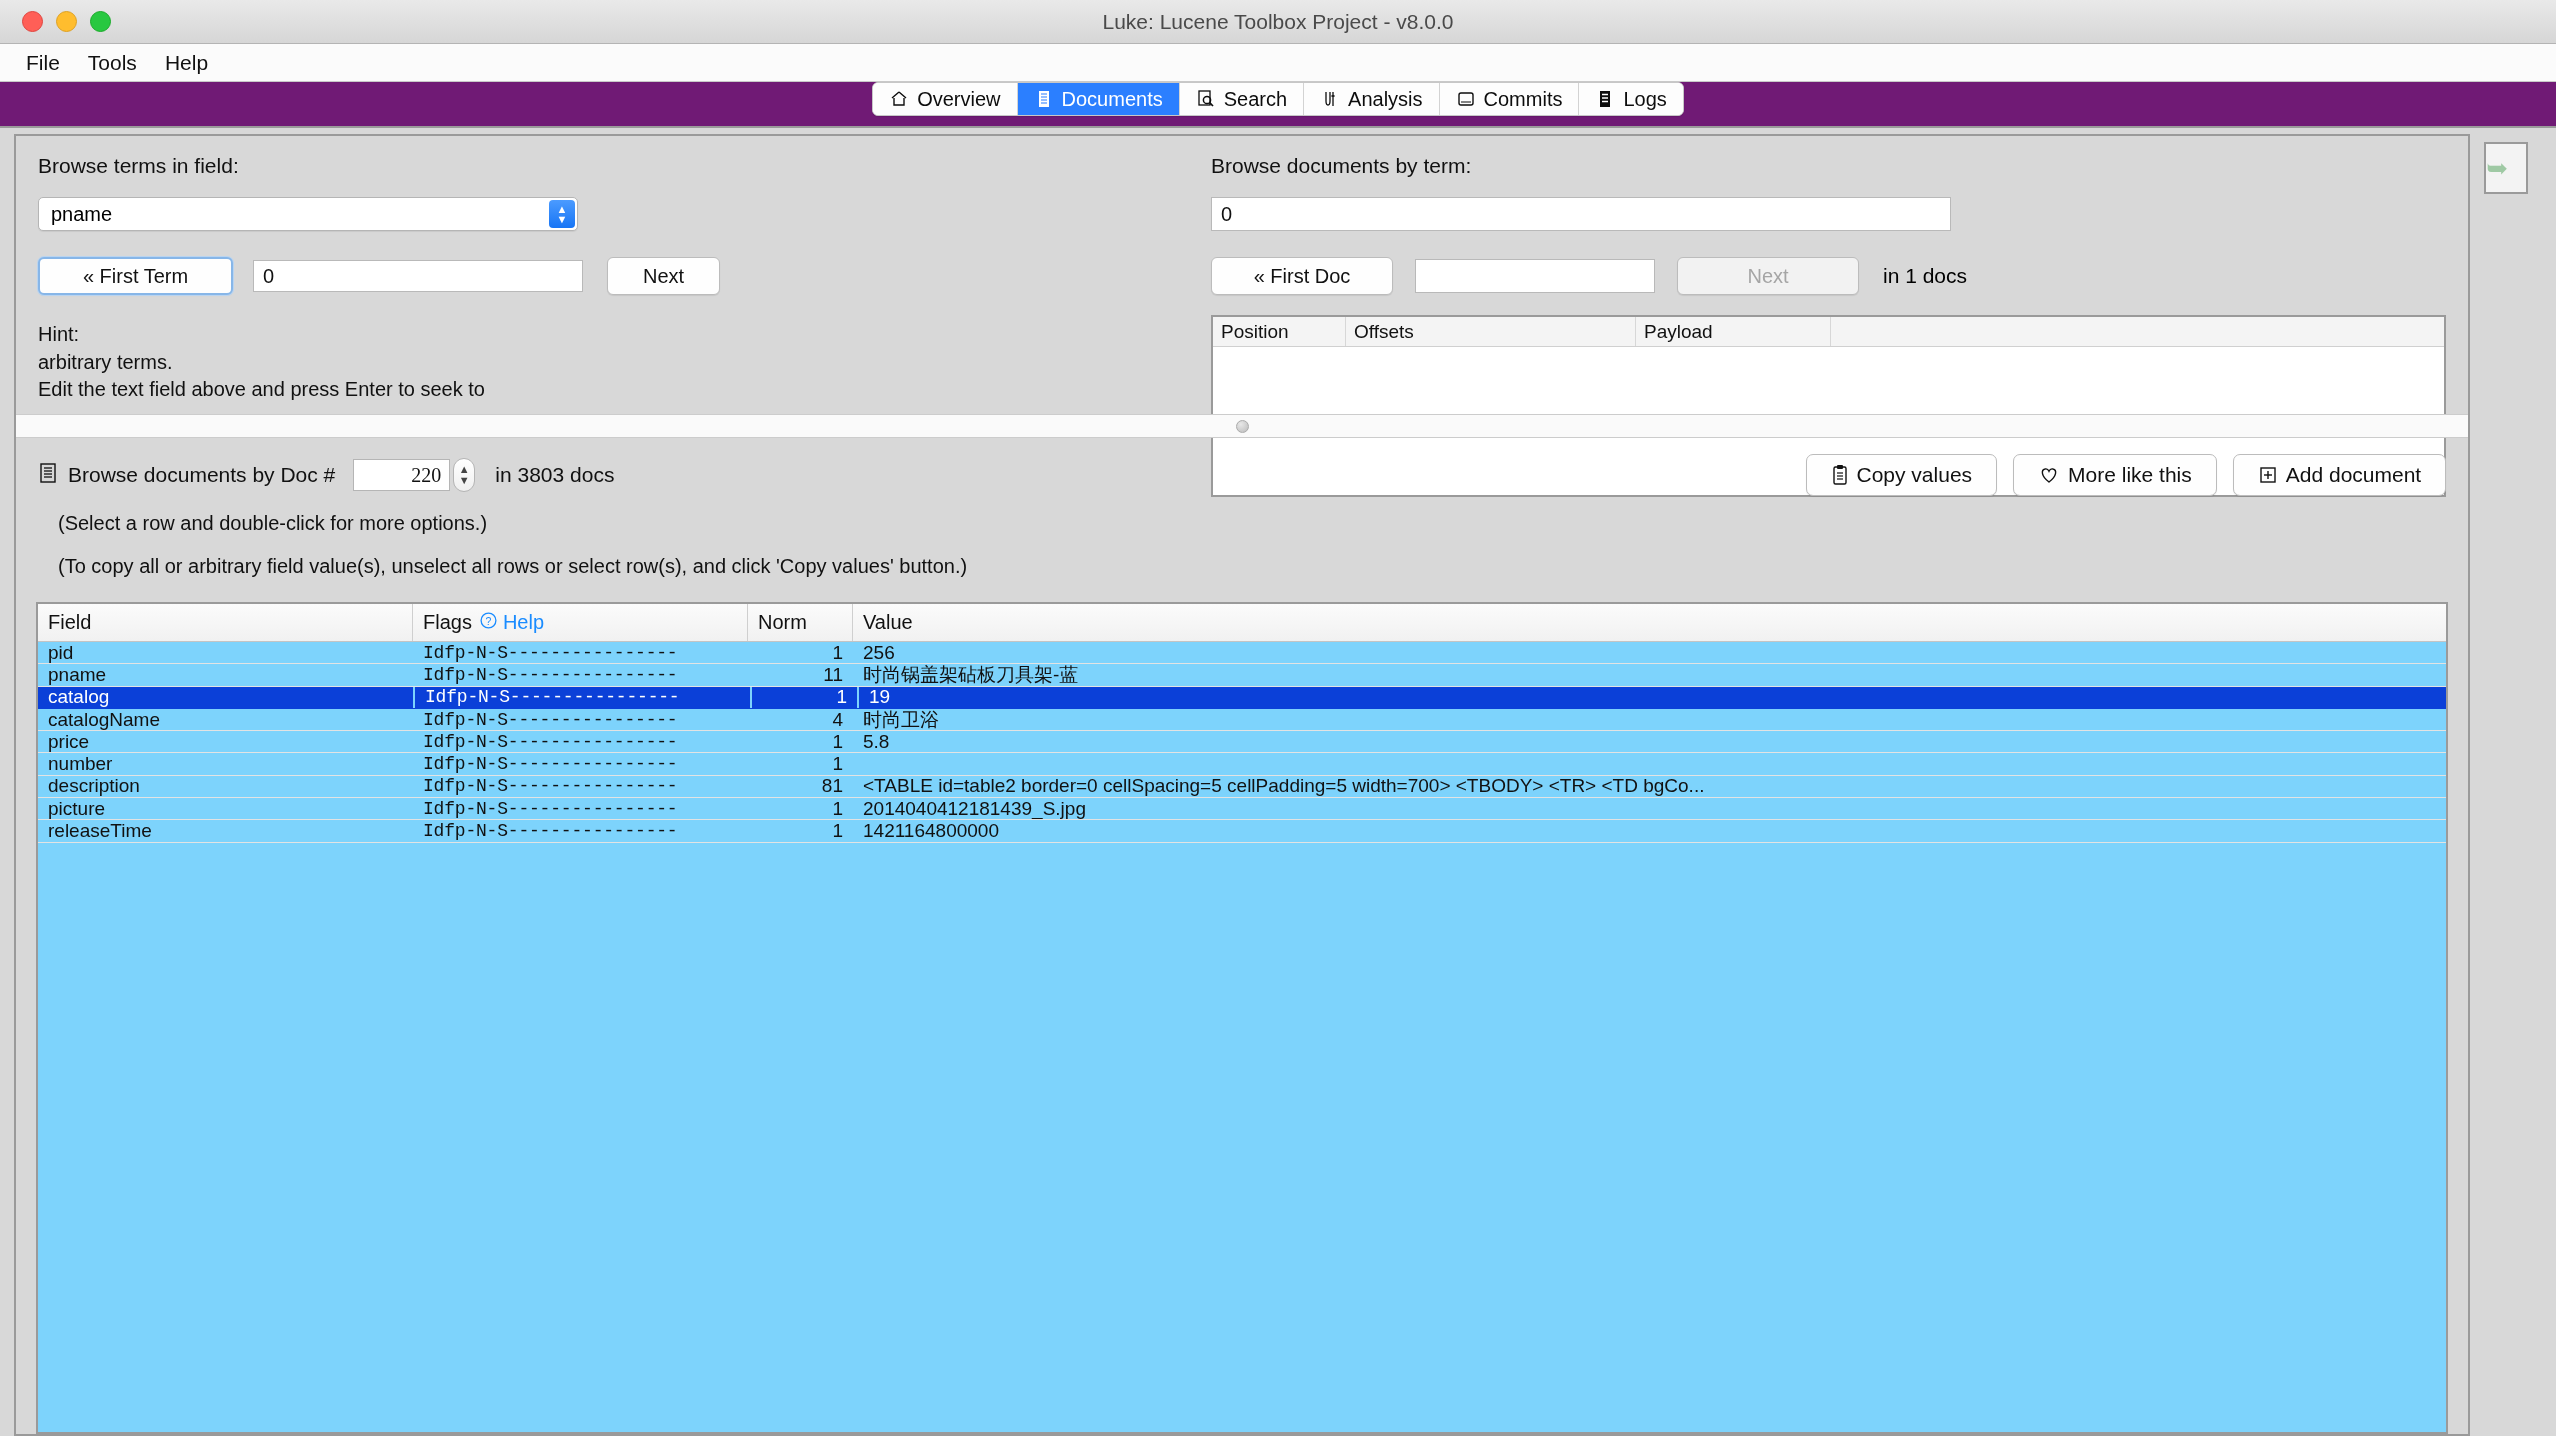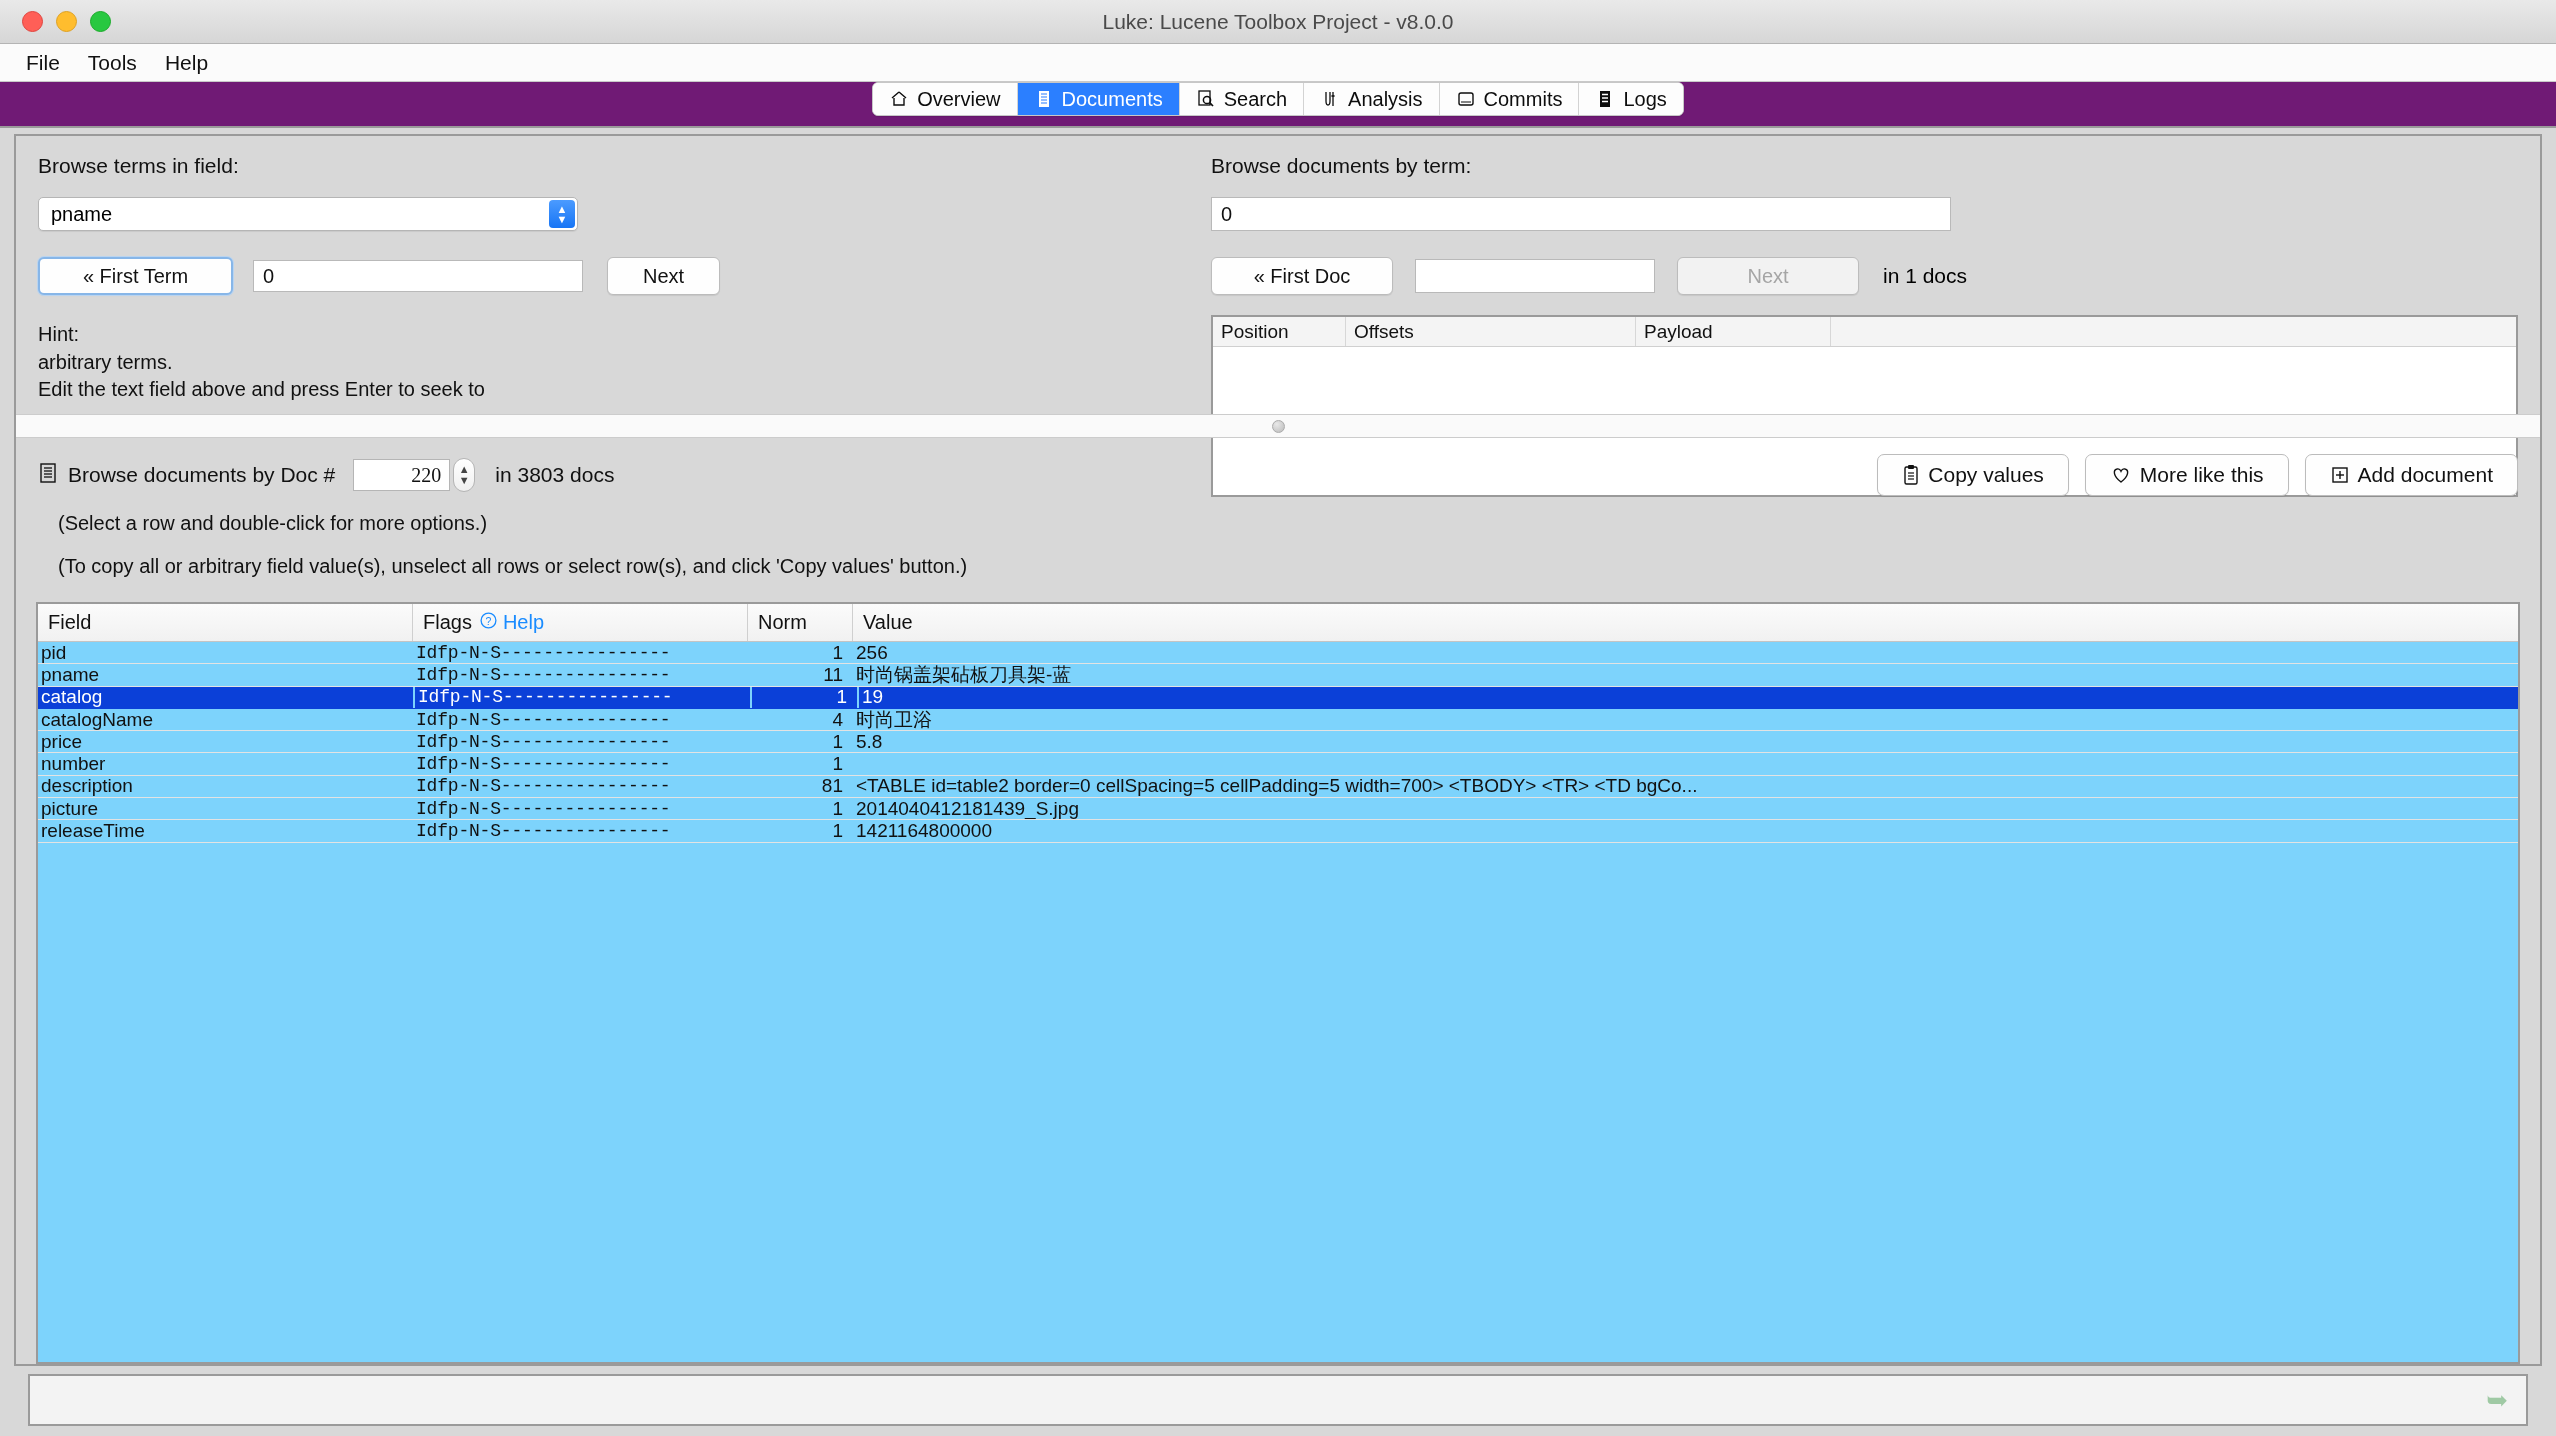--- a/index.html
+++ b/index.html
@@ -94,21 +94,21 @@
     color: #fff;
   }
   .tab .ic { display: inline-flex; align-items: center; }
   .tab svg { display: block; }
 
   
   .body-wrap {
     flex: 1 1 auto;
     padding: 6px 14px 0 14px;
     display: flex;
-    flex-direction: column;
+    flex-direction: row;
     min-height: 0;
   }
   .outer-panel {
     border: 2px solid #9a9a9a;
     background: #d8d8d8;
     flex: 1 1 auto;
     display: flex;
     flex-direction: column;
     min-height: 0;
   }
@@ -267,21 +267,21 @@
   .col-norm  { width: 105px; }
   .col-value { flex: 1 1 auto; border-right: none !important; }
   .help-link { color: #1a8cff; display: inline-flex; align-items: center; gap: 5px; }
 
   .ft-body { flex: 1 1 auto; overflow: hidden; }
   .ft-row { display: flex; height: 22.3px; border-bottom: 1px solid #e3e3e3; align-items: center; }
   .ft-row .cell {
     height: 100%;
     display: flex; align-items: center;
     font-size: 19px; color: #111;
-    padding-left: 3px;
+    padding-left: 10px;
     overflow: hidden; white-space: nowrap;
   }
   .cell.mono { font-family: "Liberation Mono", "DejaVu Sans Mono", monospace; font-size: 18px; letter-spacing: -0.2px;}
   .cell.num { justify-content: flex-end; padding-right: 10px; padding-left: 0; }
   .ft-row.selected .cell { background: #0b40d8; color: #fff; }
   .ft-row.selected { border-bottom: 1px solid #0b40d8; }
   .ft-row.selected .cell.c-field { margin-right: 2px; }
   .ft-row.selected .cell.c-flags { margin-right: 2px; }
   .ft-row.selected .cell.c-norm  { margin-right: 2px; }
 

